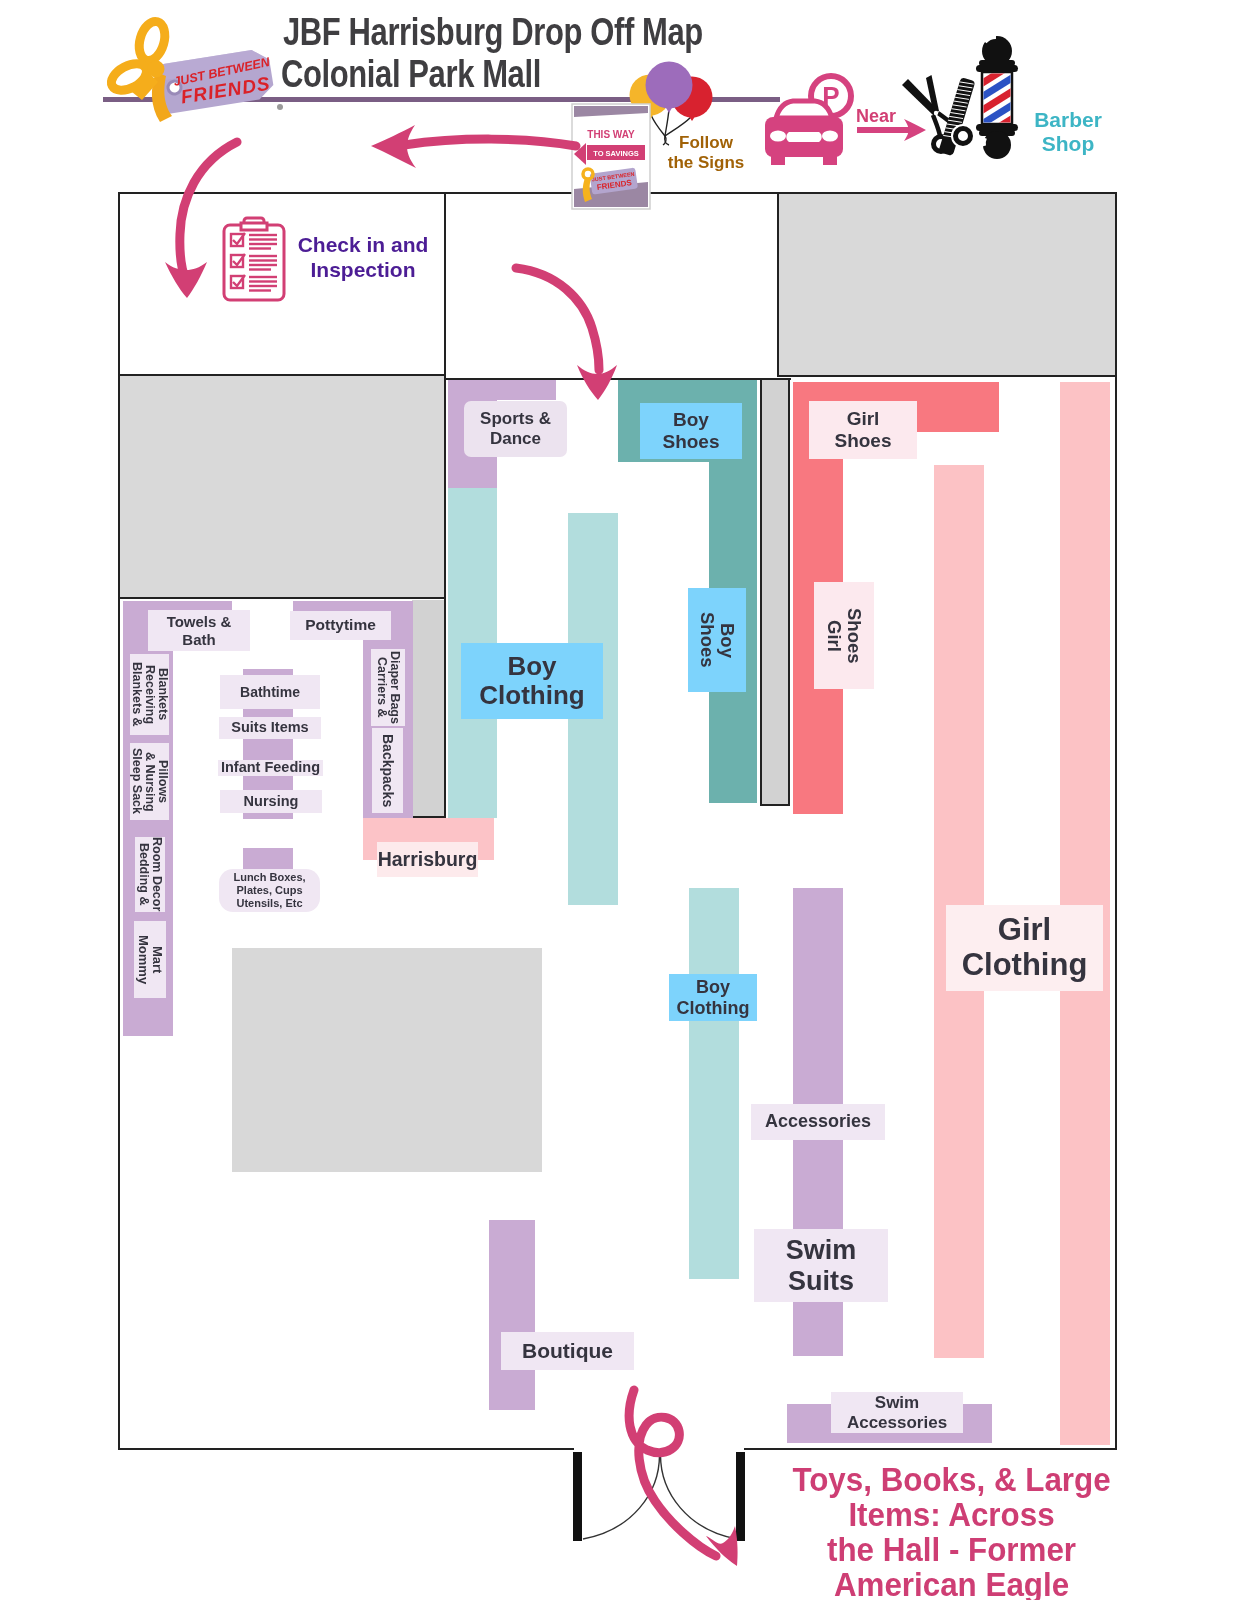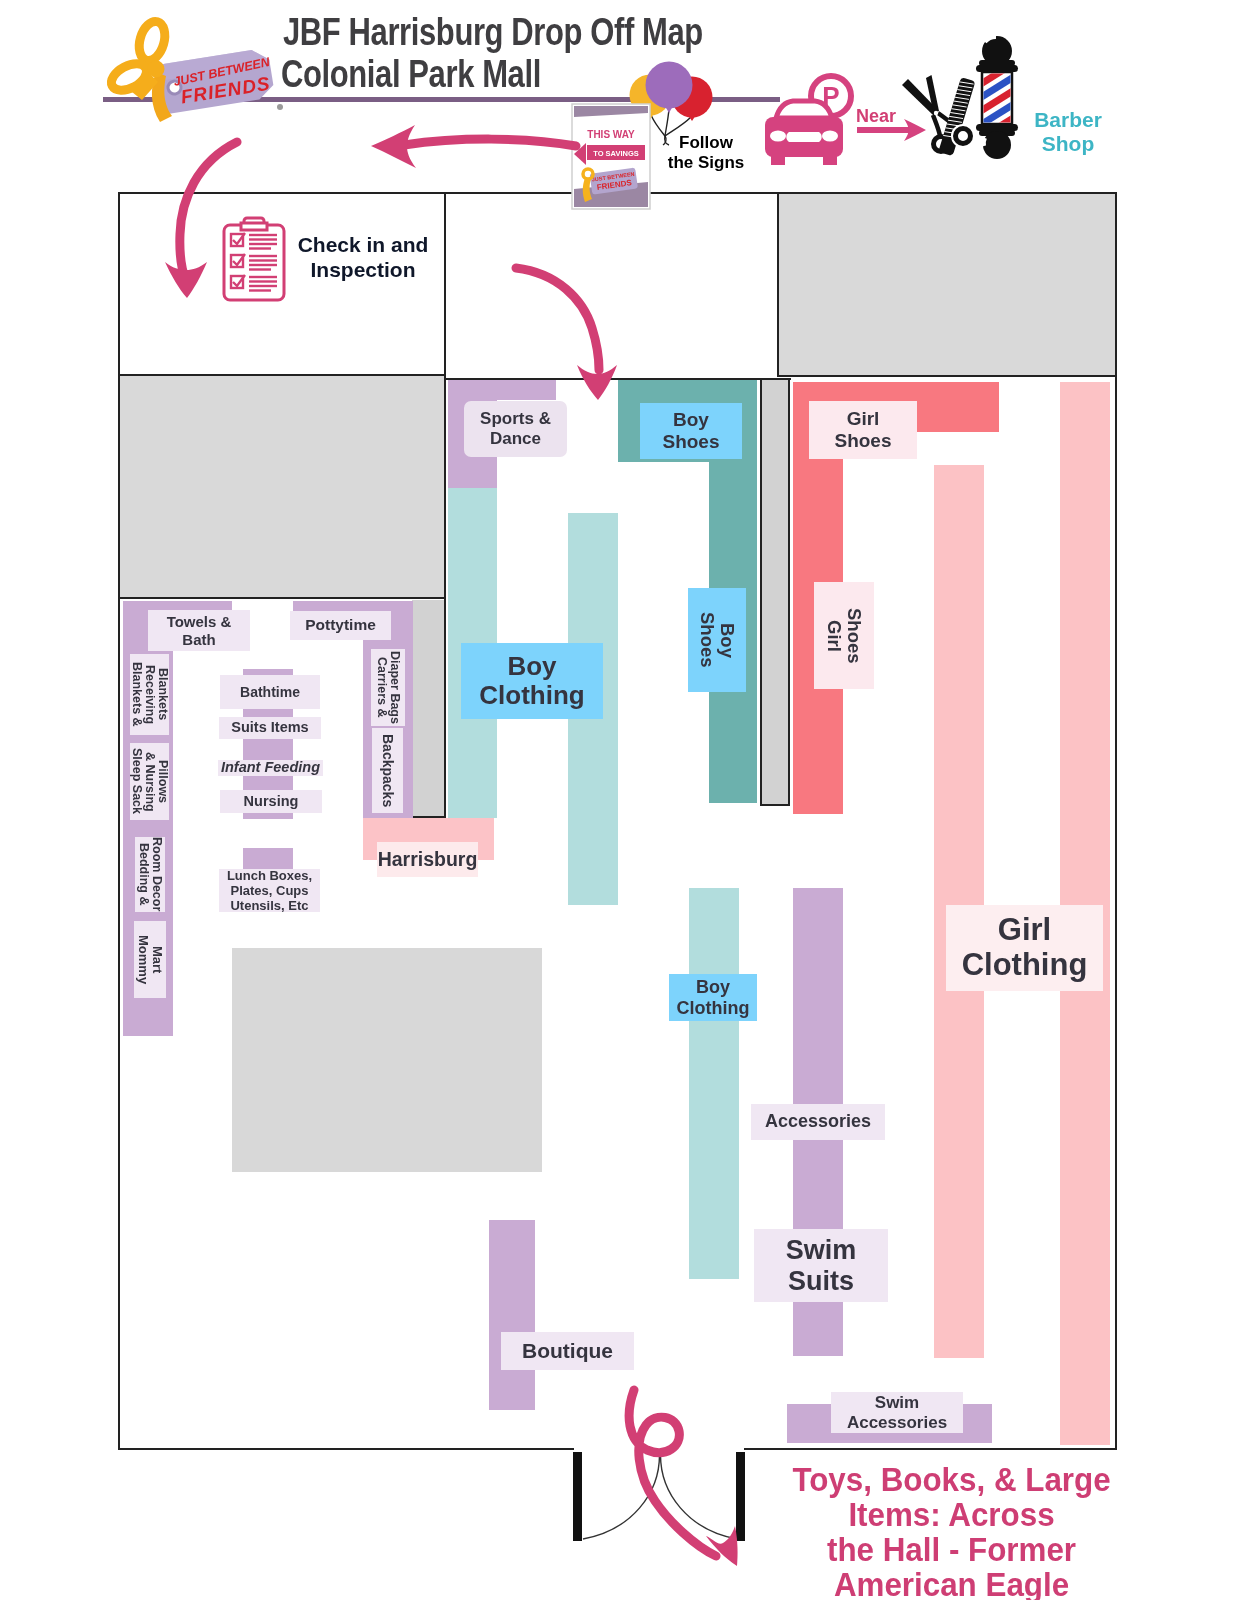--- a/index.html
+++ b/index.html
@@ -68,27 +68,27 @@
 <div class="lab vlr" style="left:371px;top:649px;width:34px;height:77px;font-size:12.5px;">Carriers &amp;<br>Diaper Bags</div>
 
 <div class="lab vlr" style="left:372px;top:728px;width:31px;height:85px;font-size:14px;">Backpacks</div>
 
 <div class="bar" style="left:243px;top:669px;width:50px;height:150px;"></div>
 
 <div class="lab" style="left:220px;top:675px;width:100px;height:34px;">Bathtime</div>
 
 <div class="lab" style="left:219px;top:717px;width:102px;height:22px;font-size:14.5px;">Suits Items</div>
 
-<div class="lab" style="left:218px;top:760px;width:105px;height:16px;font-size:14.5px;font-style:italic;">Infant Feeding</div>
+<div class="lab" style="left:218px;top:760px;width:105px;height:16px;font-size:14.5px;">Infant Feeding</div>
 
 <div class="lab" style="left:220px;top:790px;width:102px;height:23px;font-size:14.5px;">Nursing</div>
 
 <div class="bar" style="left:243px;top:848px;width:50px;height:22px;"></div>
 
-<div class="lab" style="left:219px;top:869px;width:101px;height:43px;font-size:13px;">Lunch Boxes,<br>Plates, Cups<br>Utensils, Etc</div>
+<div class="lab" style="left:219px;top:869px;width:101px;height:43px;font-size:11px;border-radius:14px;">Lunch Boxes,<br>Plates, Cups<br>Utensils, Etc</div>
 
 <div class="bar" style="left:448px;top:380px;width:108px;height:20px;"></div>
 
 <div class="bar" style="left:448px;top:398px;width:49px;height:90px;"></div>
 
 <div class="lab" style="left:464px;top:401px;width:103px;height:56px;font-size:17px;background:#ece3ef;border-radius:7px;">Sports &amp;<br>Dance</div>
 
 <div class="abs" style="left:448px;top:488px;width:49px;height:330px;background:#b2dddd;"></div>
 
 <div class="abs" style="left:568px;top:513px;width:50px;height:392px;background:#b2dddd;"></div>
@@ -199,21 +199,21 @@
   <text x="45" y="53" text-anchor="middle" font-size="7.5" font-weight="bold" fill="#fff" font-family="Liberation Sans">TO SAVINGS</text>
   <g transform="rotate(-8 40 80)">
     <rect x="20" y="68" width="46" height="21" rx="3" fill="#b3a5ce"></rect>
     <text x="43" y="76" text-anchor="middle" font-size="5.5" font-weight="bold" fill="#d9252b" font-family="Liberation Sans">JUST BETWEEN</text>
     <text x="43" y="85" text-anchor="middle" font-size="8" font-weight="bold" fill="#d9252b" font-family="Liberation Sans">FRIENDS</text>
   </g>
   <circle cx="17" cy="71" r="5" fill="none" stroke="#f6b21d" stroke-width="3.5"></circle>
   <path d="M14,75 C11,83 11,91 14,99 L21,96 C18,89 18,82 20,76 Z" fill="#f6b21d"></path>
 </svg>
 
-<div class="abs" style="left:636px;top:133px;width:140px;color:#000000;font-weight:bold;font-size:17px;line-height:1.2;text-align:center;">Follow<br>the Signs</div>
+<div class="abs" style="left:636px;top:133px;width:140px;color:#a16207;font-weight:bold;font-size:17px;line-height:1.2;text-align:center;">Follow<br>the Signs</div>
 
 <svg class="abs" style="left:762px;top:70px;" width="95" height="100" viewBox="0 0 95 100">
   <circle cx="69" cy="26" r="20" fill="none" stroke="#d5427f" stroke-width="6"></circle>
   <text x="69" y="35" text-anchor="middle" font-size="26" font-weight="bold" fill="#d5427f" font-family="Liberation Sans">P</text>
   <path d="M14,48 C17,38 22,32 31,31 L53,31 C62,32 67,38 70,48 Z" fill="#fff" stroke="#d5427f" stroke-width="5"></path>
   <rect x="3" y="47" width="78" height="40" rx="8" fill="#d5427f"></rect>
   <rect x="9" y="85" width="14" height="10" fill="#d5427f"></rect>
   <rect x="61" y="85" width="14" height="10" fill="#d5427f"></rect>
   <ellipse cx="16" cy="66" rx="8" ry="5.5" fill="#fff"></ellipse>
   <ellipse cx="68" cy="66" rx="8" ry="5.5" fill="#fff"></ellipse>
@@ -306,21 +306,21 @@
         <line x1="28" y1="54.5" x2="50" y2="54.5"></line>
     <rect x="10" y="61" width="12" height="12"></rect>
     <path d="M12,67 L16,71 24,60"></path>
     <line x1="28" y1="62" x2="56" y2="62"></line>
         <line x1="28" y1="66.5" x2="56" y2="66.5"></line>
         <line x1="28" y1="71" x2="56" y2="71"></line>
         <line x1="28" y1="75.5" x2="50" y2="75.5"></line>
   </g>
 </svg>
 
-<div class="abs" style="left:288px;top:233px;width:150px;color:#0f172a;font-weight:bold;font-size:21px;line-height:1.18;text-align:center;">Check in and<br>Inspection</div>
+<div class="abs" style="left:288px;top:233px;width:150px;color:#4c1d95;font-weight:bold;font-size:21px;line-height:1.18;text-align:center;">Check in and<br>Inspection</div>
 
 <svg class="abs" style="left:0;top:0;width:1236px;height:1600px;pointer-events:none;" viewBox="0 0 1236 1600">
   <g fill="none" stroke="#d23f74" stroke-width="9" stroke-linecap="round">
     <path d="M576,146 C525,137 458,137 404,145"></path>
     <path d="M237,142 C197,162 181,200 180,234 C179,258 182,271 186,281"></path>
     <path d="M516,268 C557,273 583,299 592,328 C598,347 599,360 599,370"></path>
     <path d="M634,1390 C625,1415 628,1441 647,1450 C666,1458 682,1446 679,1431 C676,1416 656,1412 646,1425 C634,1441 637,1475 655,1501 C669,1522 695,1546 716,1556"></path>
   </g>
   <g fill="#d23f74">
     <path d="M415,125 C400,133 387,139 371,146 C387,153 400,160 416,168 C409,159 407,152 407,146.5 C407,141 409,134 415,125 Z"></path>

